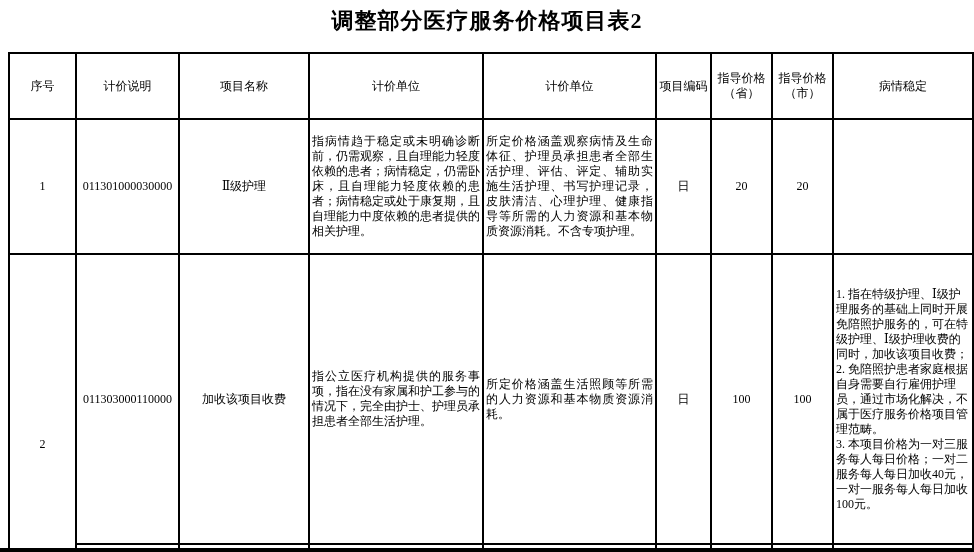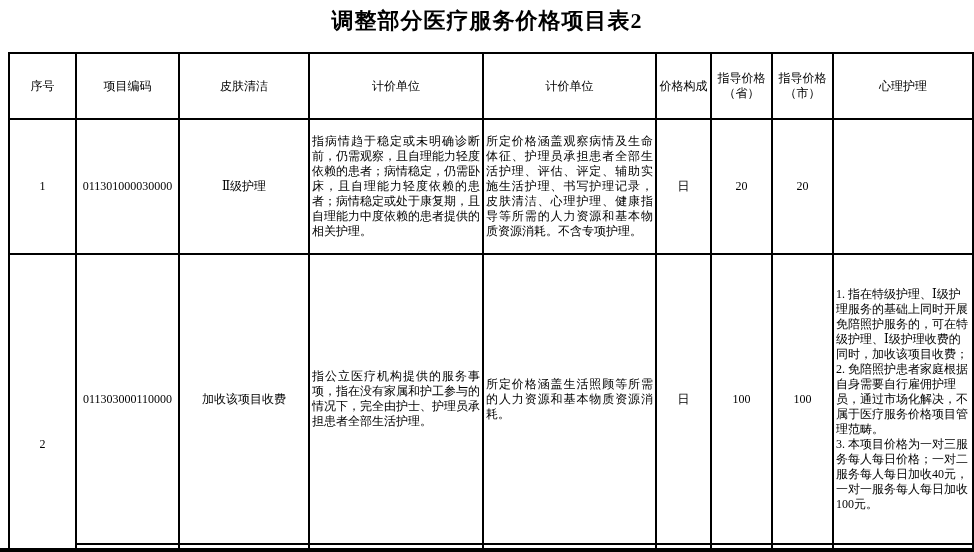--- a/index.html
+++ b/index.html
@@ -85,30 +85,30 @@
     <col style="width:174px">
     <col style="width:173px">
     <col style="width:55px">
     <col style="width:61px">
     <col style="width:61px">
     <col style="width:140px">
   </colgroup>
   <tbody>
     <tr>
       <th>序号</th>
-      <th>项目编码</th>
-      <th>皮肤清洁</th>
+      <th>计价说明</th>
+      <th>项目名称</th>
       <th>计价单位</th>
       <th>计价单位</th>
-      <th>价格构成</th>
+      <th>项目编码</th>
       <th>指导价格
 （省）</th>
       <th>指导价格
 （市）</th>
-      <th>心理护理</th>
+      <th>病情稳定</th>
     </tr>
 
     <tr class="row-1">
       <td class="c">1</td>
       <td class="c">011301000030000</td>
       <td class="c">Ⅱ级护理</td>
       <td class="j">指病情趋于稳定或未明确诊断前，仍需观察，且自理能力轻度依赖的患者；病情稳定，仍需卧床，且自理能力轻度依赖的患者；病情稳定或处于康复期，且自理能力中度依赖的患者提供的相关护理。</td>
       <td class="j">所定价格涵盖观察病情及生命体征、护理员承担患者全部生活护理、评估、评定、辅助实施生活护理、书写护理记录，皮肤清洁、心理护理、健康指导等所需的人力资源和基本物质资源消耗。不含专项护理。</td>
       <td class="c">日</td>
       <td class="c">20</td>

